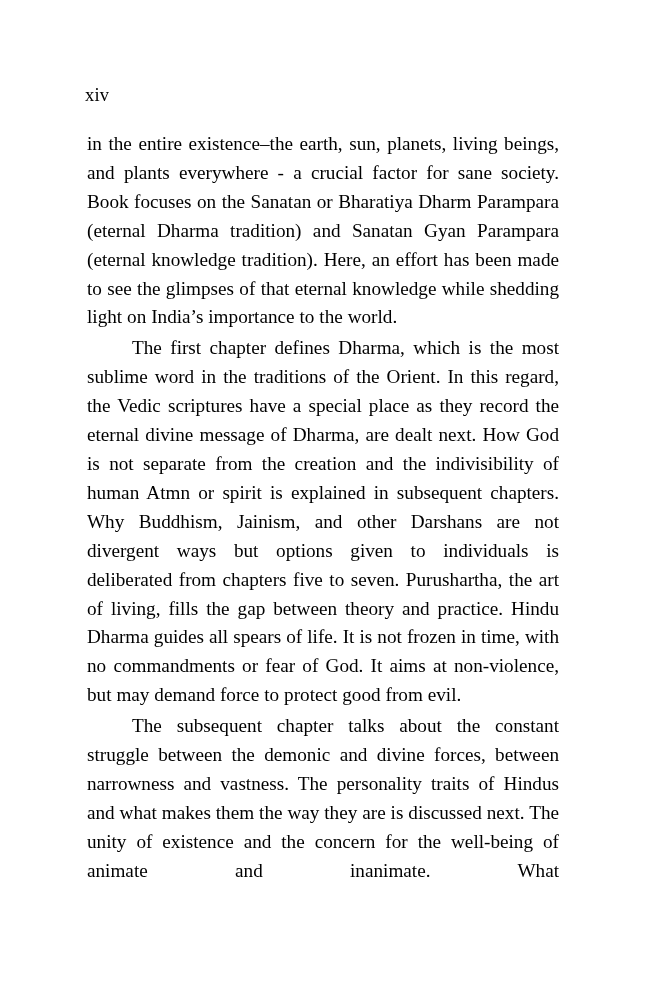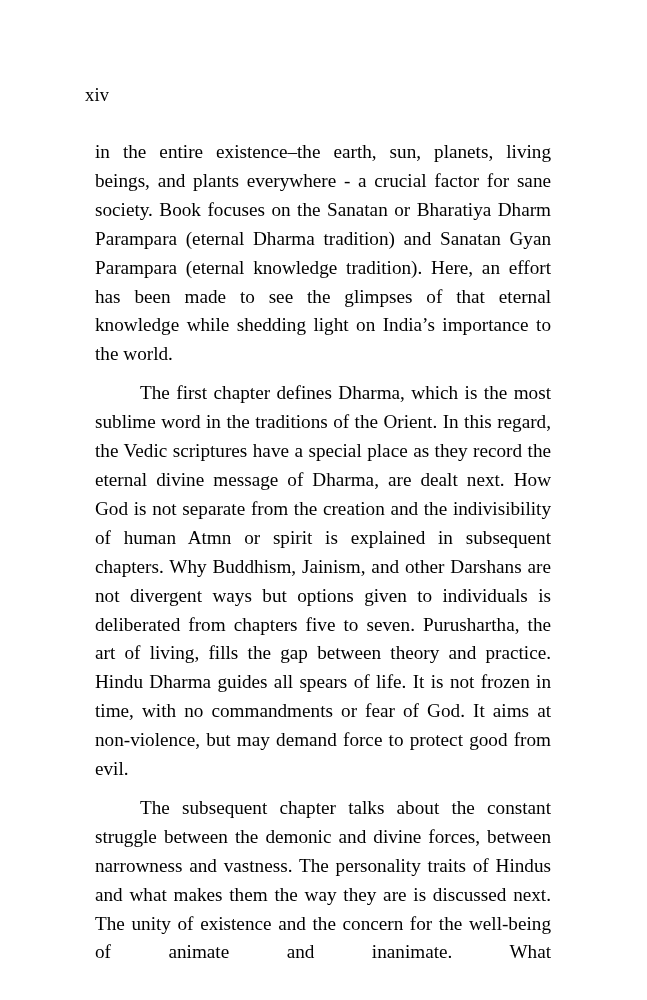--- a/index.html
+++ b/index.html
@@ -50,21 +50,21 @@
 
   
   .textblock {
     position: absolute;
     top: 128px;
     left: 85px;
     width: 476px;
   }
 
   .para {
-    margin: 10px;
+    margin: 2px;
     font-size: 19.2px;
     line-height: 28.9px;
     text-align: justify;
     text-justify: inter-word;
     hyphens: none;
     -webkit-hyphens: none;
     word-spacing: 0.1px;
   }
 
   .para.indent {

